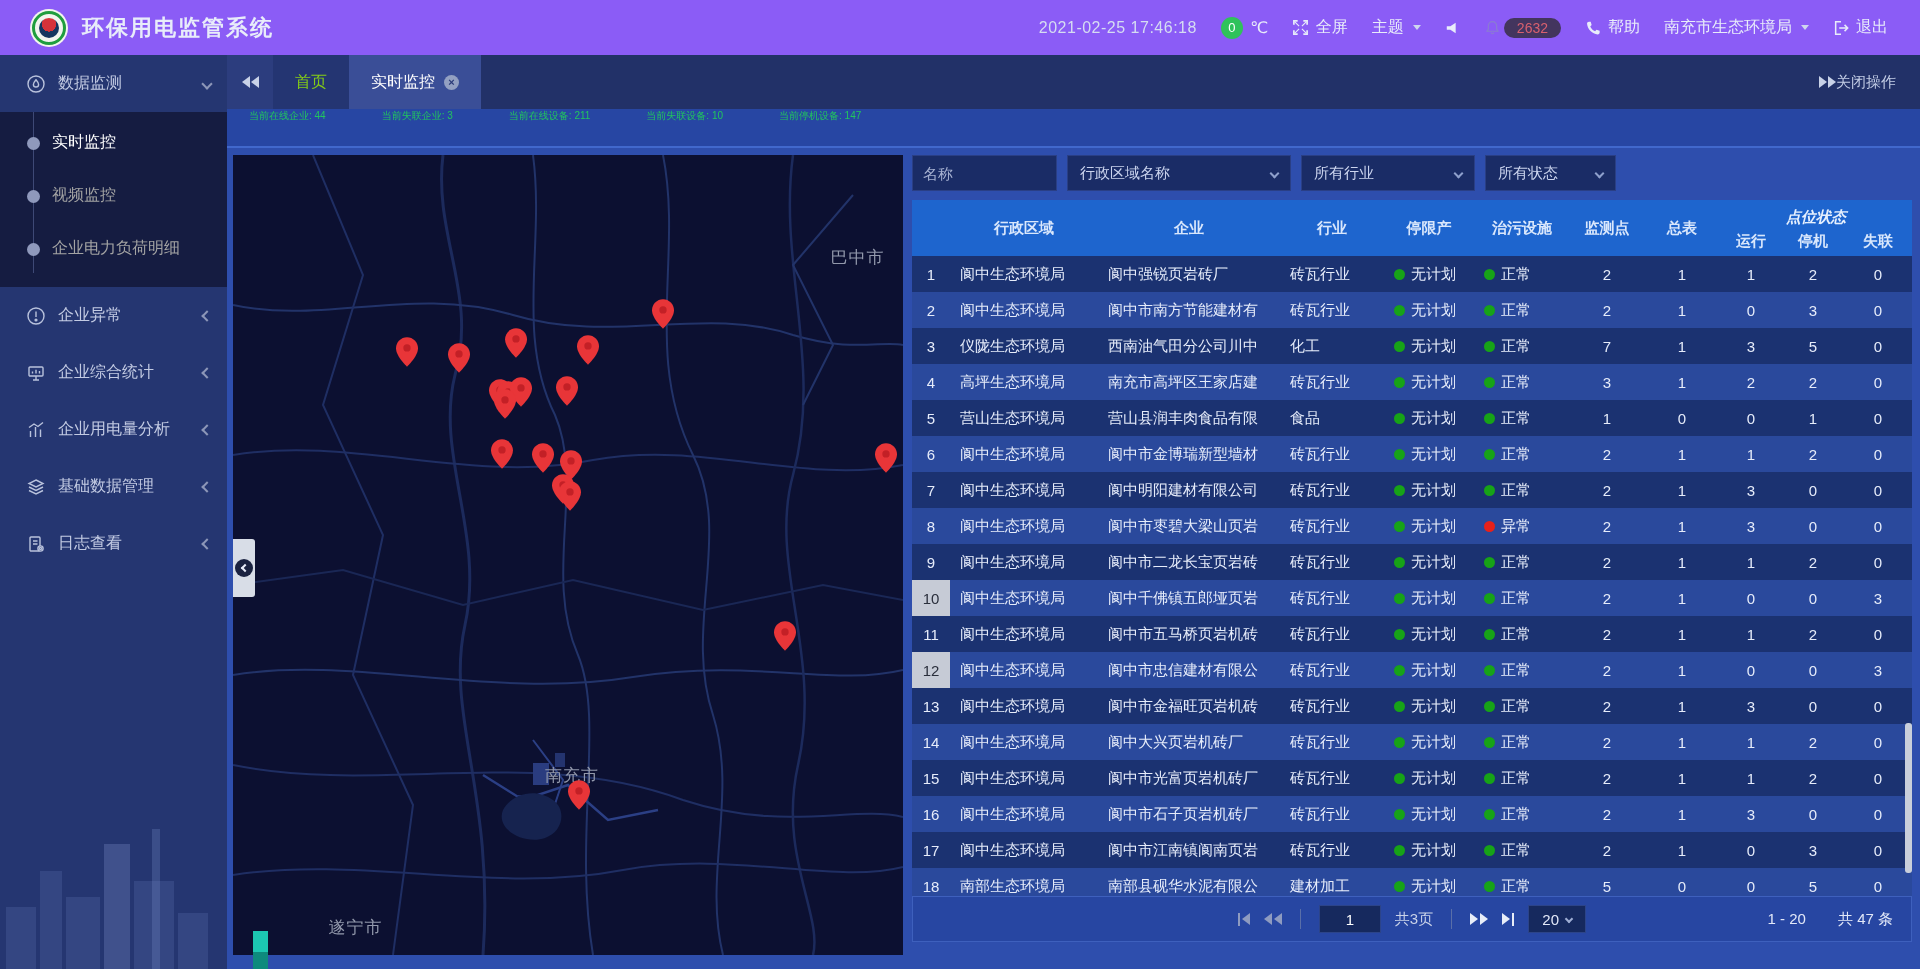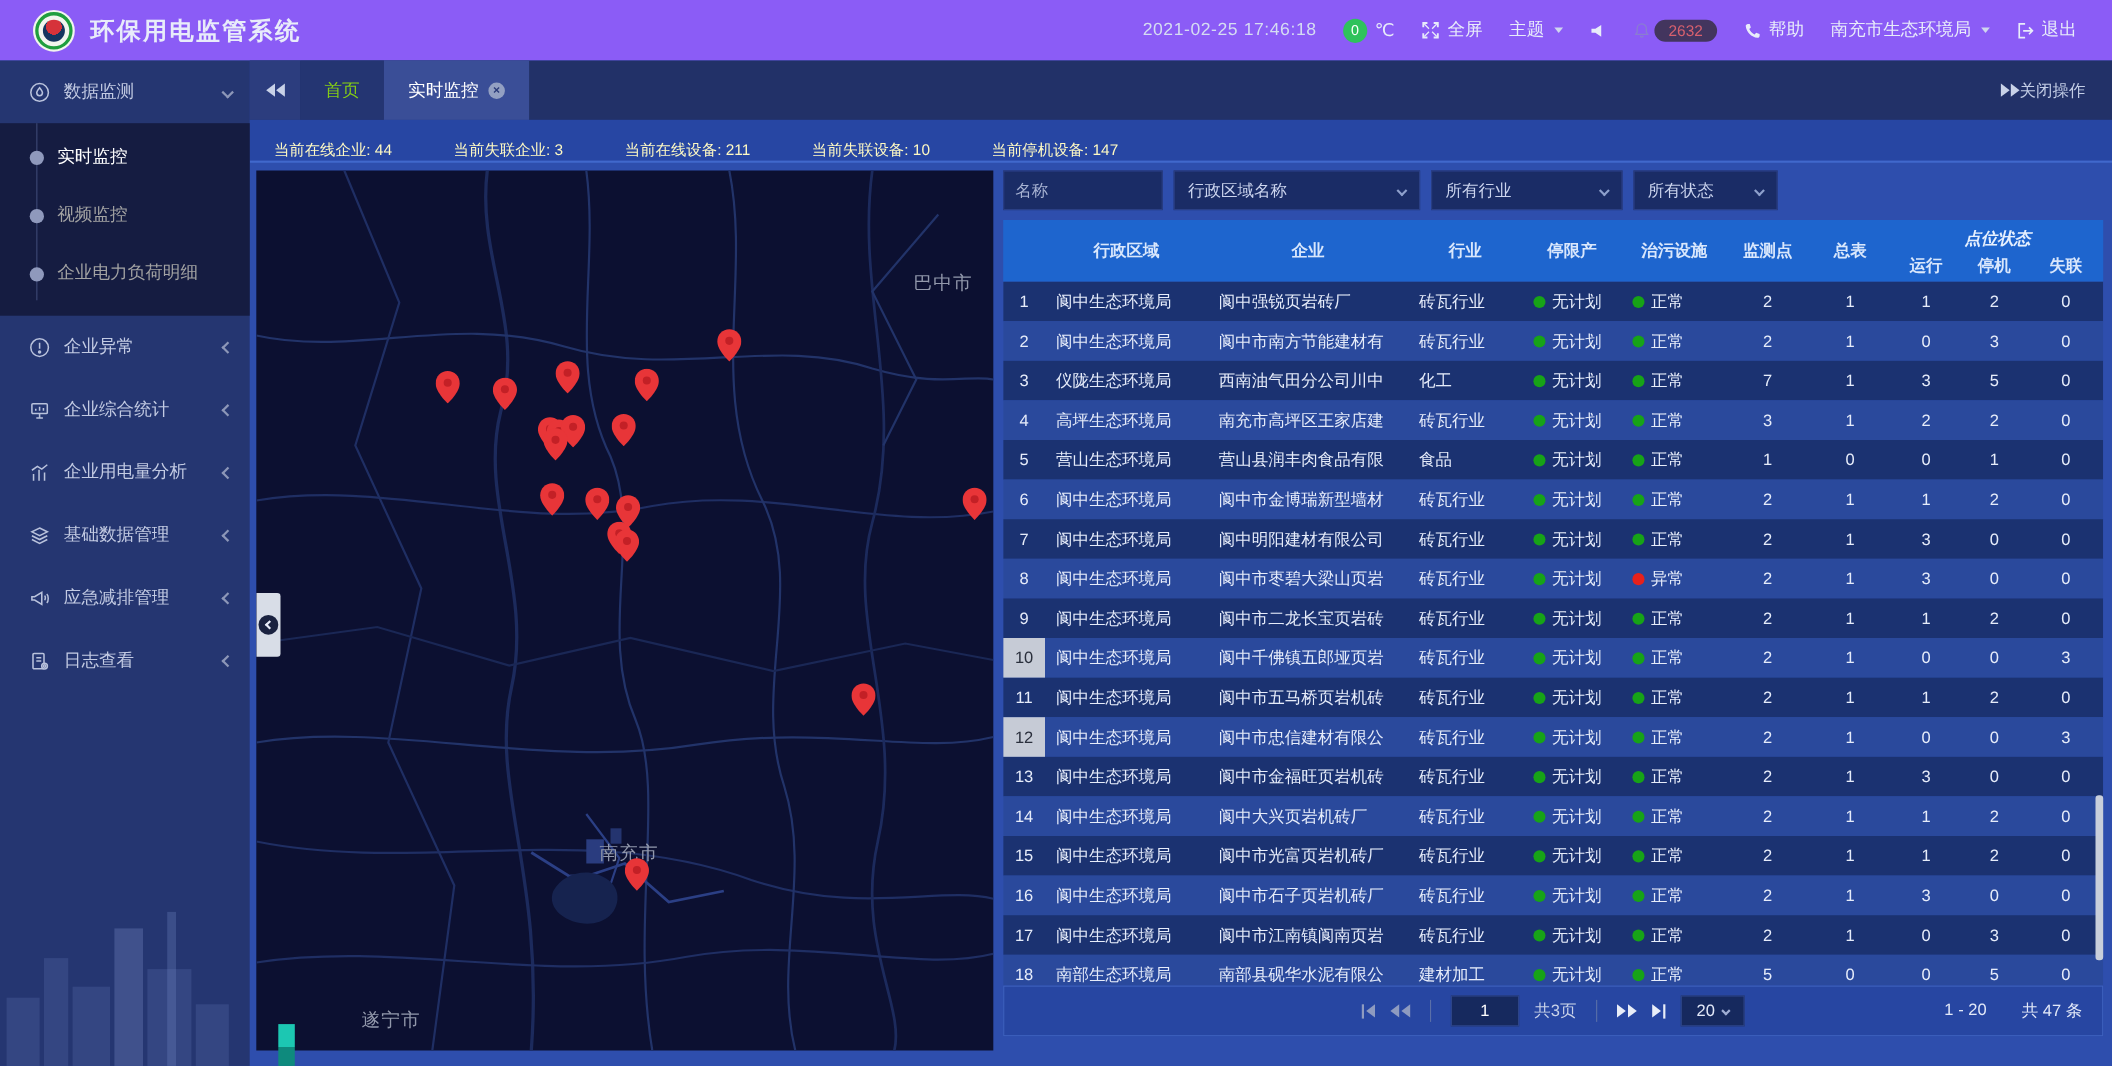--- a/index.html
+++ b/index.html
@@ -50,21 +50,21 @@
   .tri.l { border-right:8px solid currentColor; }
   .tri.r { border-left:8px solid currentColor; }
   .pbar { width:2px; height:13px; background:currentColor; }
   .tab { padding:0 22px; display:flex; align-items:center; gap:9px; font-size:16px; color:#84cc16; background:#243572; cursor:pointer; }
   .tab.active { background:#3A4E97; color:#fff; }
   .tab-close { width:15px; height:15px; border-radius:50%; background:#93A0C2; color:#2A3A78; font-size:11px; line-height:15px; text-align:center; font-weight:bold; }
   .tabbar-right { margin-left:auto; display:flex; align-items:center; gap:0; padding-right:24px; color:#B9C4E0; }
   .close-ops { font-size:15px; color:#C3CDE6; cursor:pointer; }
   .dbl-arrow { display:flex; gap:1px; color:#C9D2E8; cursor:pointer; }
 
-  .statsbar { height:39px; background:#2746A3; border-bottom:2px solid #4168CC; display:flex; align-items:flex-end; gap:56px; padding-left:22px; font-size:14px; color:#fef9c3; }
+  .statsbar { height:39px; background:#2746A3; border-bottom:2px solid #4168CC; display:flex; align-items:flex-start; gap:56px; padding-left:22px; font-size:10px; color:#22c55e; }
   .stat { white-space:nowrap; }
 
   .workarea { flex:1; display:flex; padding:7px 8px 14px 6px; gap:9px; min-height:0; }
 
   
   .map { width:670px; background:#0C1031; position:relative; flex-shrink:0; overflow:hidden; }
   .map svg.roads { position:absolute; inset:0; }
   .map-label { position:absolute; color:#9298AB; font-size:17px; transform:translate(-50%,-50%); letter-spacing:1px; white-space:nowrap; }
   .pin { position:absolute; width:22px; height:30px; transform:translate(-50%,-100%); cursor:pointer; }
   .collapse-handle { position:absolute; left:0; top:48%; width:22px; height:58px; background:#D8DDE7; display:flex; align-items:center; justify-content:center; border-radius:0 3px 3px 0; cursor:pointer; z-index:4; }
@@ -221,28 +221,20 @@
         <span>企业用电量分析</span>
         <span class="chev left"></span>
       </div>
       <div class="group">
         <svg class="g-icon" viewBox="0 0 20 20" fill="none" stroke="#B9C2DC" stroke-width="1.4">
             <path d="M10 3l7 3.5L10 10 3 6.5z"></path>
             <path d="M3 10l7 3.5 7-3.5"></path>
             <path d="M3 13.5L10 17l7-3.5"></path>
           </svg>
         <span>基础数据管理</span>
-        <span class="chev left"></span>
-      </div>
-      <div class="group">
-        <svg class="g-icon" viewBox="0 0 20 20" fill="none" stroke="#B9C2DC" stroke-width="1.4">
-            <path d="M3 8.5v3h2.5l6.5 4v-11l-6.5 4z"></path>
-            <path d="M14.5 7.5c1 .8 1 3.2 0 4M16.5 6c1.8 1.5 1.8 6.5 0 8"></path>
-          </svg>
-        <span>应急减排管理</span>
         <span class="chev left"></span>
       </div>
       <div class="group">
         <svg class="g-icon" viewBox="0 0 20 20" fill="none" stroke="#B9C2DC" stroke-width="1.4">
             <rect x="4" y="3" width="10" height="14" rx="1"></rect>
             <path d="M7 7h4.5M7 10h4.5"></path>
             <circle cx="14.5" cy="14.5" r="2.6" fill="#253671"></circle>
             <circle cx="14.5" cy="14.5" r="1.1"></circle>
           </svg>
         <span>日志查看</span>

